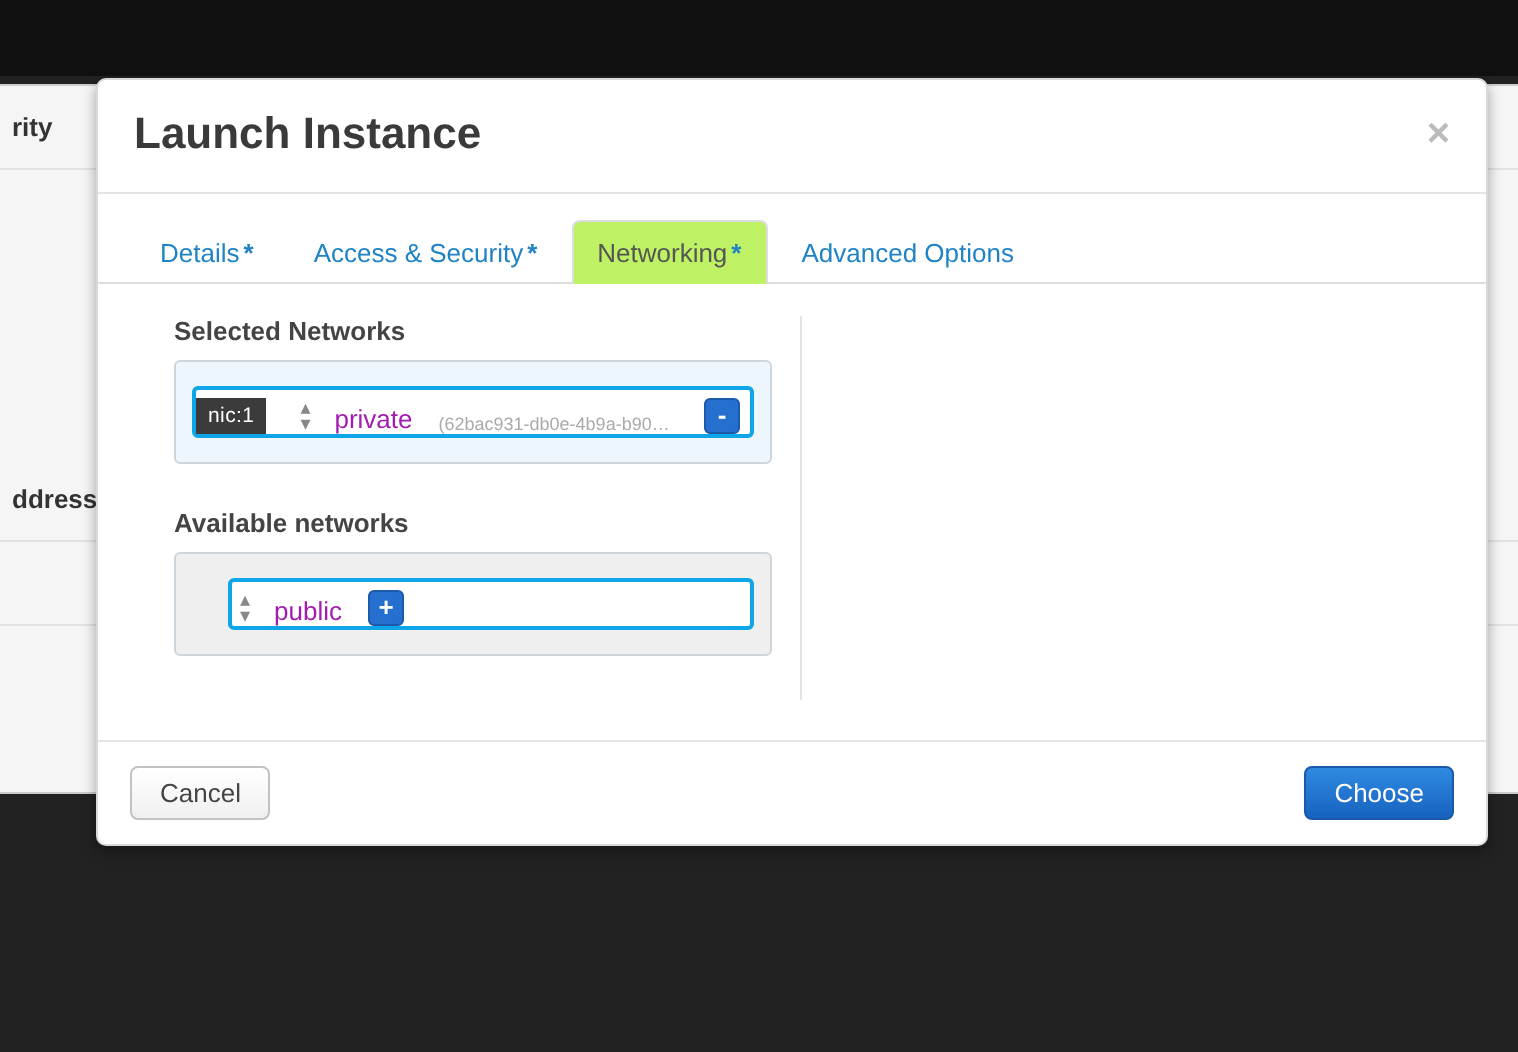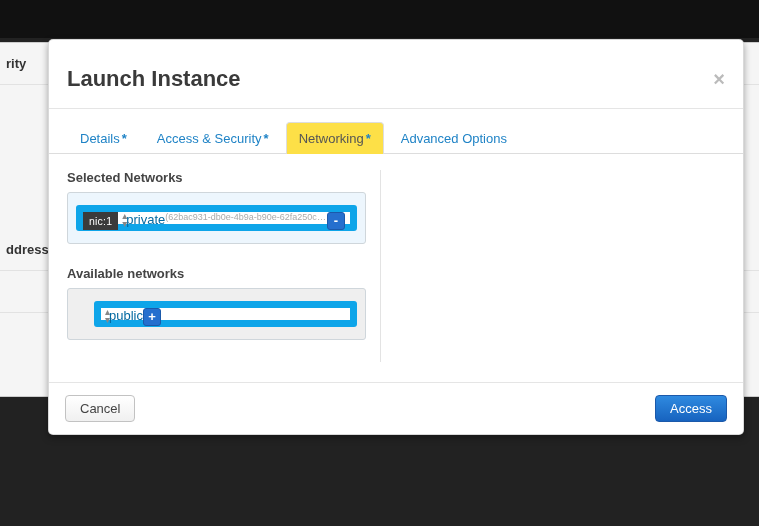--- a/index.html
+++ b/index.html
@@ -8,54 +8,54 @@
   .topbar { position: absolute; top: 0; left: 0; right: 0; height: 38px; background: #111; }
   .bg-panel { position: absolute; top: 42px; left: 0; right: 0; height: 355px; background: #f5f5f5; border-top: 1px solid #ccc; border-bottom: 1px solid #ccc; }
   .bg-row { height: 42px; border-bottom: 1px solid #e2e2e2; font-size: 13px; font-weight: 600; color: #333; padding-left: 6px; display: flex; align-items: center; }
   .bg-row.small { font-weight: 400; color: #555; }
 
   .modal {
     position: absolute; left: 48px; top: 39px; width: 696px;
     background: #fff; border: 1px solid rgba(0,0,0,.15);
     border-radius: 5px; box-shadow: 0 3px 7px rgba(0,0,0,.35);
   }
-  .modal-header { padding: 26px 18px 16px 18px; border-bottom: 1px solid #e5e5e5; display: flex; align-items: center; }
+  .modal-header { padding: 14px 18px 16px 18px; border-bottom: 1px solid #e5e5e5; display: flex; align-items: center; }
   .modal-title { font-size: 22px; font-weight: 700; color: #3a3a3a; flex: 1; }
   .modal-close { color: #bbb; font-size: 20px; font-weight: 700; cursor: pointer; line-height: 1; }
 
   .tabs { display: flex; padding: 0 18px; margin-top: 12px; gap: 4px; border-bottom: 1px solid #ddd; }
   .tab {
     color: #1f83c6; font-size: 13px; padding: 8px 12px; cursor: pointer;
     border: 1px solid transparent; border-bottom: none; border-radius: 4px 4px 0 0;
     position: relative; top: 1px;
   }
-  .tab.active { color: #555; background: #fde047; border-color: #ddd; }
+  .tab.active { color: #555; background: #bef264; border-color: #ddd; }
   .tab .req { color: #1f83c6; font-weight: 700; margin-left: 2px; }
 
-  .modal-body { display: flex; padding: 16px 18px 20px; }
+  .modal-body { display: flex; padding: 16px 18px 20px; margin-left: 20px; }
   .col-left { width: 314px; border-right: 1px solid #e3e3e3; padding-right: 14px; }
   .col-right { flex: 1; padding-left: 16px; font-size: 13px; color: #333; line-height: 1.55; }
 
   .section-label { font-size: 13px; font-weight: 700; color: #444; margin-bottom: 7px; }
   .net-panel {
     border: 1px solid #cfd6db; border-radius: 3px; padding: 12px 8px; margin-bottom: 22px;
   }
   .net-panel.selected { background: #edf6fd; }
   .net-panel.available { background: #efefef; }
 
   .net-chip {
-    display: flex; align-items: flex-start; background: #fff; border: 7px solid #0ea5e9;
-    border-radius: 3px; height: 26px; padding: 0 5px 0 0; gap: 0; width: 100%;
+    display: flex; align-items: flex-end; background: #fff; border: 2px solid #0ea5e9;
+    border-radius: 3px; height: 26px; padding: 0 5px 0 0; gap: 13px; width: 100%;
   }
   .nic-badge {
     background: #3b3b3b; color: #fff; font-size: 10.5px; padding: 3px 6px;
     font-weight: 400; letter-spacing: .2px; white-space: nowrap;
   }
   .drag-handle { color: #888; font-size: 10px; line-height: 8px; letter-spacing: -1px; cursor: move; padding-left:4px;}
-  .net-name { font-size: 13px; color: #0369a1; }
+  .net-name { font-size: 13px; color: #a21caf; }
   .net-id { font-size: 9px; color: #aaa; flex: 1; overflow: hidden; text-overflow: ellipsis; white-space: nowrap; }
   .chip-btn {
     width: 18px; height: 18px; border-radius: 3px; background: #256fce;
     color: #fff; font-size: 13px; font-weight: 700; line-height: 16px; text-align: center;
     border: 1px solid #1b59aa; cursor: pointer; flex-shrink: 0;
   }
 
   .modal-footer {
     border-top: 1px solid #e5e5e5; padding: 12px 16px; display: flex; justify-content: space-between; gap: 8px;
     background: #fff; border-radius: 0 0 5px 5px;
@@ -124,15 +124,15 @@
           <span class="chip-btn">+</span>
         </div>
       </div>
 
     </div>
 
   </div>
 
   <div class="modal-footer">
     <button class="btn">Cancel</button>
-    <button class="btn btn-primary">Access</button>
+    <button class="btn btn-primary">Choose</button>
   </div>
 </div>
 
 </body></html>

